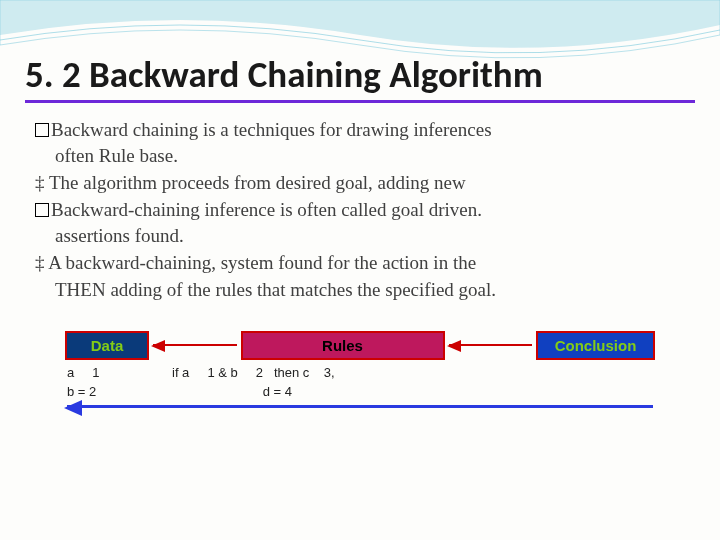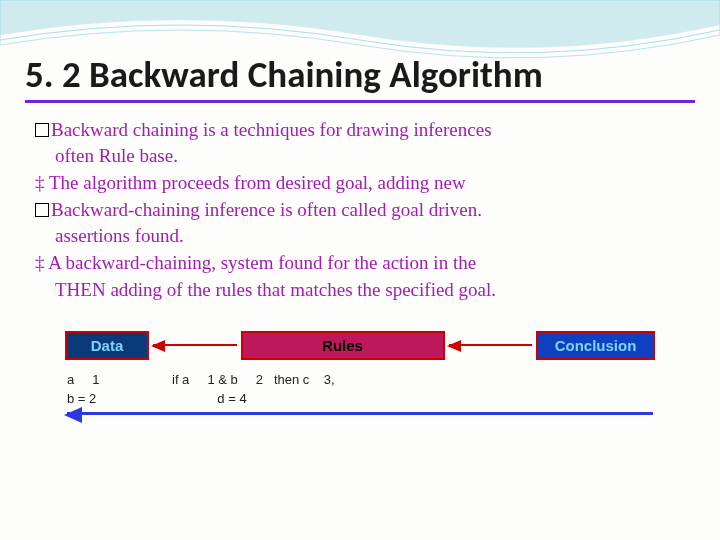--- a/index.html
+++ b/index.html
@@ -36,21 +36,21 @@
     font-size: 37px;
     font-weight: bold;
     color: #1a1a1a;
     margin: 0 0 15px 0;
     border-bottom: 3px solid #6d28d9;
     padding-bottom: 4px;
     line-height: 1.1;
   }
   .body-text {
     font-size: 19px;
-    color: #a21caf;
+    color: #404040;
     line-height: 1.3;
     padding-left: 10px;
   }
   .body-text p {
     margin: 0 0 2px 0;
   }
   .bullet {
     font-family: Arial, sans-serif;
     display: inline-block;
     width: 14px;
@@ -70,21 +70,21 @@
     display: flex;
     align-items: center;
     justify-content: space-between;
   }
   .dbox {
     border: 2px solid #c00;
     padding: 4px 0;
     font-family: Verdana, Arial, sans-serif;
     font-size: 15px;
     font-weight: bold;
-    color: #7dd3fc;
+    color: #84cc16;
     text-align: center;
   }
   .dbox.data { background: #0a3a7a; width: 80px; }
   .dbox.rules { background: #be185d; color: #000; width: 200px; }
   .dbox.conc { background: #1040c0; width: 115px; }
   .arrow {
     flex: 1;
     height: 0;
     border-top: 2px solid #c00;
     position: relative;
@@ -97,26 +97,26 @@
     top: -6px;
     border-top: 6px solid transparent;
     border-bottom: 6px solid transparent;
     border-right: 14px solid #c00;
   }
   .text-row {
     display: flex;
     font-family: Verdana, Arial, sans-serif;
     font-size: 13px;
     color: #222;
-    margin-top: 12px;
+    margin-top: 5px;
     padding: 0 2px;
   }
   .text-row .c1 { width: 105px; }
   .text-row .c2 { flex: 1; }
-  .text-row .c3 { width: 120px; text-align: center; }
+  .text-row .c3 { width: 120px; text-align: right; }
   .long-arrow {
     margin: 6px 2px 0 2px;
     height: 0;
     border-top: 3px solid #2a3ae0;
     position: relative;
   }
   .long-arrow::before {
     content: '';
     position: absolute;
     left: -3px;

